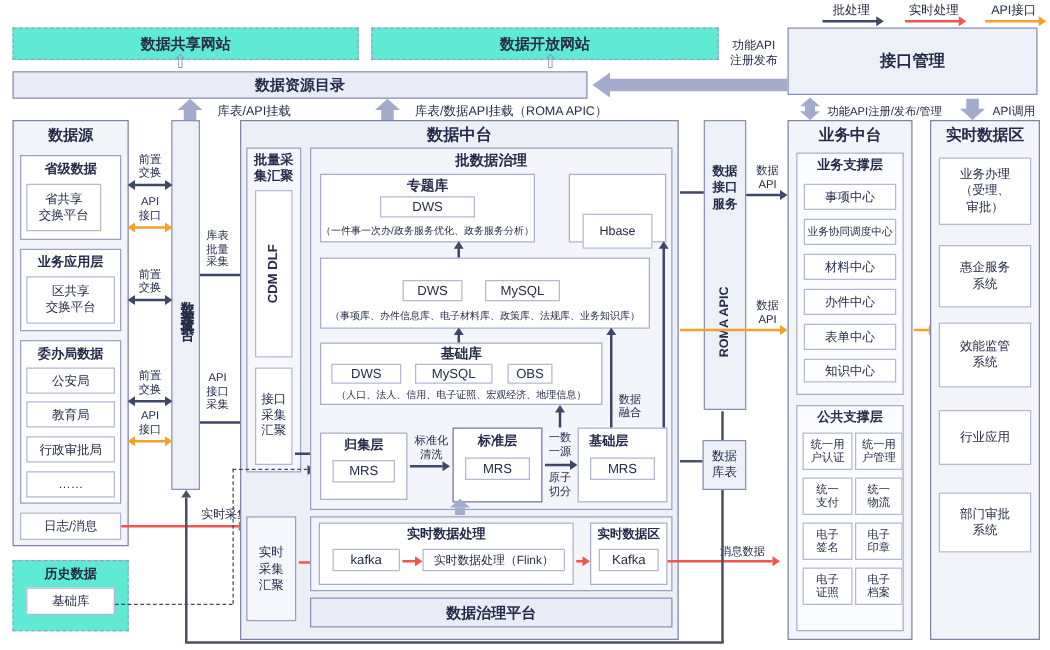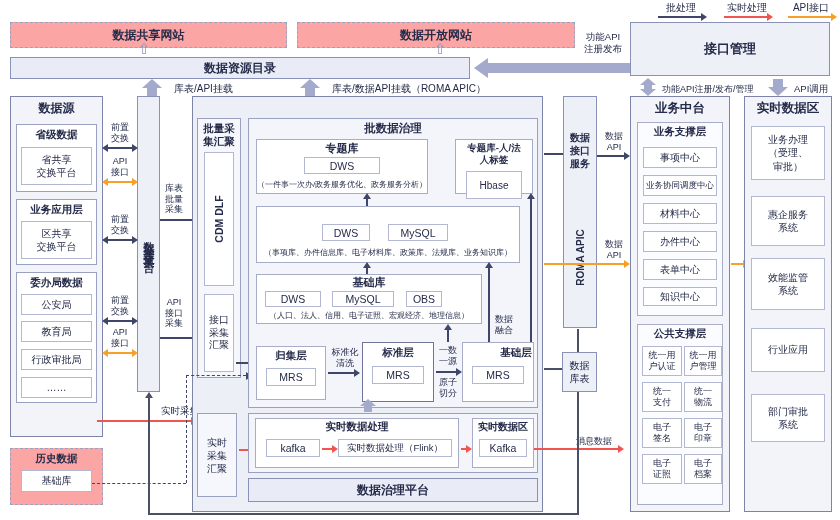--- a/index.html
+++ b/index.html
@@ -4,21 +4,21 @@
 <style>
   html,body{margin:0;padding:0}
   body{font-family:"Liberation Sans","DejaVu Sans",sans-serif;background:#fff}
   #canvas{position:relative;width:840px;height:520px;background:#fff;overflow:hidden;color:#252b49}
   .a{position:absolute;box-sizing:border-box}
   .cx{display:flex;align-items:center;justify-content:center;text-align:center}
   .pre{white-space:pre-line}
   .bold{font-weight:700}
   .pn{border:1px solid #8b91b4;background:#eef0f8}
   .bar{border:1px solid #8b91b4;background:#e9ecf6}
-  .dash{border:1.5px dashed #9aa0c0;background:#fca5a5}
+  .dash{border:1.5px dashed #9aa0c0;background:#5eead4}
   .panel{border:1.5px solid #7d84a8;background:#f1f2f9}
   .gb{background:#fff;border:1px solid #9aa0c0}
   .bx{background:#fff;border:1px solid #b3b8d2}
   .sub{background:#f6f7fc;border:1px solid #9aa0c0}
   .ld{background:#3f4668}.lr{background:#f2554f}.lo{background:#f7a028}.lg{background:#a3aacb}.ls{background:#4a5066}
   .tr{width:0;height:0}
   .tri-r-d{border-top:4px solid transparent;border-bottom:4px solid transparent;border-left:6px solid #3f4668}
   .tri-l-d{border-top:4px solid transparent;border-bottom:4px solid transparent;border-right:6px solid #3f4668}
   .tri-r-r{border-top:4px solid transparent;border-bottom:4px solid transparent;border-left:6px solid #f2554f}
   .tri-r-o{border-top:4px solid transparent;border-bottom:4px solid transparent;border-left:6px solid #f7a028}
@@ -76,32 +76,33 @@
   <div class="a tr thd-s" style="left:640px;top:89px"></div>
   <div class="a" style="left:662px;top:83px;font-size:9px;white-space:nowrap">功能API注册/发布/管理</div>
   <div class="a lg" style="left:773px;top:79px;width:10px;height:9px"></div>
   <div class="a tr thd" style="left:768px;top:87px"></div>
   <div class="a" style="left:794px;top:83px;font-size:9.5px">API调用</div>
 
   <div class="a panel" style="left:10px;top:96px;width:93px;height:341px;background:#f3f4fa"></div>
   <div class="a cx bold" style="left:10px;top:101px;width:93px;height:14px;font-size:12px">数据源</div>
   <div class="a gb" style="left:16px;top:124px;width:81px;height:68px"></div>
   <div class="a cx bold" style="left:16px;top:128px;width:81px;height:13px;font-size:10.5px">省级数据</div>
-  <div class="a bx cx pre" style="left:21px;top:147px;width:71px;height:38px;font-size:10px;line-height:1.3">省共享
+  <div class="a bx cx pre" style="left:21px;top:147px;width:60px;height:38px;font-size:10px;line-height:1.3">省共享
 交换平台</div>
   <div class="a gb" style="left:16px;top:199px;width:81px;height:66px"></div>
   <div class="a cx bold" style="left:16px;top:203px;width:81px;height:13px;font-size:10.5px">业务应用层</div>
   <div class="a bx cx pre" style="left:21px;top:221px;width:71px;height:38px;font-size:10px;line-height:1.3">区共享
 交换平台</div>
   <div class="a gb" style="left:16px;top:272px;width:81px;height:131px"></div>
   <div class="a cx bold" style="left:16px;top:276px;width:81px;height:13px;font-size:10.5px">委办局数据</div>
   <div class="a bx cx" style="left:21px;top:294px;width:71px;height:21px;font-size:10px">公安局</div>
   <div class="a bx cx" style="left:21px;top:321px;width:71px;height:21px;font-size:10px">教育局</div>
   <div class="a bx cx" style="left:21px;top:349px;width:71px;height:21px;font-size:10px">行政审批局</div>
   <div class="a bx cx" style="left:21px;top:377px;width:71px;height:21px;font-size:10px">……</div>
+  <div class="a bx cx" style="left:16px;top:410px;width:81px;height:22px;font-size:10px">日志/消息</div>
   <div class="a dash" style="left:10px;top:448px;width:93px;height:57px"></div>
   <div class="a cx bold" style="left:10px;top:452px;width:93px;height:13px;font-size:10.5px">历史数据</div>
   <div class="a bx cx" style="left:21px;top:470px;width:71px;height:22px;font-size:10px">基础库</div>
 
   <div class="a pn cx" style="left:137px;top:96px;width:23px;height:296px">
     <span class="vtxt bold" style="font-size:11px">数据共享交换平台</span>
   </div>
 
   <div class="a cx pre lbl" style="left:104px;top:121px;width:32px;height:24px;font-size:9px">前置
 交换</div>
@@ -137,20 +138,21 @@
   <div class="a cx pre lbl" style="left:158px;top:296px;width:32px;height:34px;font-size:9px">API
 接口
 采集</div>
   <div class="a ld" style="left:160px;top:337px;width:34px;height:1.5px"></div>
   <div class="a tr tri-r-d" style="left:194px;top:334px"></div>
   <div class="a" style="left:161px;top:405px;font-size:9.5px">实时采集</div>
   <div class="a lr" style="left:97px;top:420px;width:94px;height:1.5px"></div>
   <div class="a tr tri-r-r" style="left:191px;top:417px"></div>
 
   <div class="a panel" style="left:192px;top:96px;width:351px;height:416px;background:#edeff7"></div>
+  <div class="a cx bold" style="left:192px;top:100px;width:351px;height:15px;font-size:13px">数据中台</div>
 
   <div class="a sub" style="left:197px;top:118px;width:44px;height:260px"></div>
   <div class="a cx pre bold" style="left:198px;top:121px;width:42px;height:28px;font-size:10.5px;line-height:1.25">批量采
 集汇聚</div>
   <div class="a bx cx" style="left:204px;top:152px;width:30px;height:134px">
     <span class="rot bold" style="font-size:10.5px">CDM DLF</span>
   </div>
   <div class="a bx cx pre" style="left:204px;top:294px;width:30px;height:78px;font-size:10px;line-height:1.25">接口
 采集
 汇聚</div>
@@ -170,22 +172,20 @@
 
   <div class="a" style="left:248px;top:118px;width:290px;height:290px;background:#f4f5fb;border:1px solid #9aa0c0"></div>
   <div class="a cx bold" style="left:248px;top:121px;width:290px;height:14px;font-size:11.5px">批数据治理</div>
 
   <div class="a" style="left:256px;top:139px;width:172px;height:55px;background:#fff;border:1px solid #a7adc9"></div>
   <div class="a cx bold" style="left:256px;top:142px;width:172px;height:13px;font-size:11px">专题库</div>
   <div class="a bx cx" style="left:304px;top:157px;width:76px;height:17px;font-size:10.5px">DWS</div>
   <div class="a cx cap" style="left:258px;top:178px;width:168px;height:12px">（一件事一次办/政务服务优化、政务服务分析）</div>
 
   <div class="a" style="left:455px;top:139px;width:78px;height:55px;background:#fff;border:1px solid #a7adc9"></div>
-  <div class="a cx pre bold" style="left:456px;top:141px;width:76px;height:26px;font-size:9.5px;line-height:1.25">专题库-人/法
-人标签</div>
   <div class="a bx cx" style="left:466px;top:171px;width:56px;height:28px;font-size:10px">Hbase</div>
 
   <div class="a" style="left:256px;top:206px;width:264px;height:57px;background:#fff;border:1px solid #a7adc9"></div>
   <div class="a bx cx" style="left:322px;top:224px;width:48px;height:17px;font-size:10.5px">DWS</div>
   <div class="a bx cx" style="left:388px;top:224px;width:60px;height:17px;font-size:10.5px">MySQL</div>
   <div class="a cx cap" style="left:260px;top:246px;width:256px;height:12px">（事项库、办件信息库、电子材料库、政策库、法规库、业务知识库）</div>
 
   <div class="a" style="left:256px;top:274px;width:226px;height:50px;background:#fff;border:1px solid #a7adc9"></div>
   <div class="a cx bold" style="left:256px;top:276px;width:226px;height:13px;font-size:11px">基础库</div>
   <div class="a bx cx" style="left:265px;top:291px;width:56px;height:16px;font-size:10.5px">DWS</div>
@@ -208,21 +208,21 @@
   <div class="a cx bold" style="left:362px;top:346px;width:72px;height:13px;font-size:10.5px">标准层</div>
   <div class="a bx cx" style="left:372px;top:366px;width:52px;height:18px;font-size:10.5px">MRS</div>
   <div class="a cx pre lbl" style="left:436px;top:345px;width:24px;height:22px;font-size:9px">一数
 一源</div>
   <div class="a ld" style="left:436px;top:371px;width:20px;height:1.5px"></div>
   <div class="a tr tri-r-d" style="left:456px;top:368px"></div>
   <div class="a cx pre lbl" style="left:436px;top:377px;width:24px;height:22px;font-size:9px">原子
 切分</div>
 
   <div class="a" style="left:462px;top:342px;width:72px;height:60px;background:#fff;border:1px solid #a7adc9"></div>
-  <div class="a cx bold" style="left:480px;top:346px;width:72px;height:13px;font-size:10.5px">基础层</div>
+  <div class="a cx bold" style="left:451px;top:346px;width:72px;height:13px;font-size:10.5px">基础层</div>
   <div class="a bx cx" style="left:472px;top:366px;width:52px;height:18px;font-size:10.5px">MRS</div>
 
   <div class="a ld" style="left:366px;top:197px;width:1.5px;height:9px"></div>
   <div class="a tr tri-u-d" style="left:363px;top:193px"></div>
   <div class="a ld" style="left:366px;top:266px;width:1.5px;height:8px"></div>
   <div class="a tr tri-u-d" style="left:363px;top:262px"></div>
   <div class="a ld" style="left:488px;top:267px;width:1.5px;height:75px"></div>
   <div class="a tr tri-u-d" style="left:485px;top:262px"></div>
   <div class="a ld" style="left:530px;top:198px;width:1.5px;height:144px"></div>
   <div class="a tr tri-u-d" style="left:527px;top:193px"></div>

